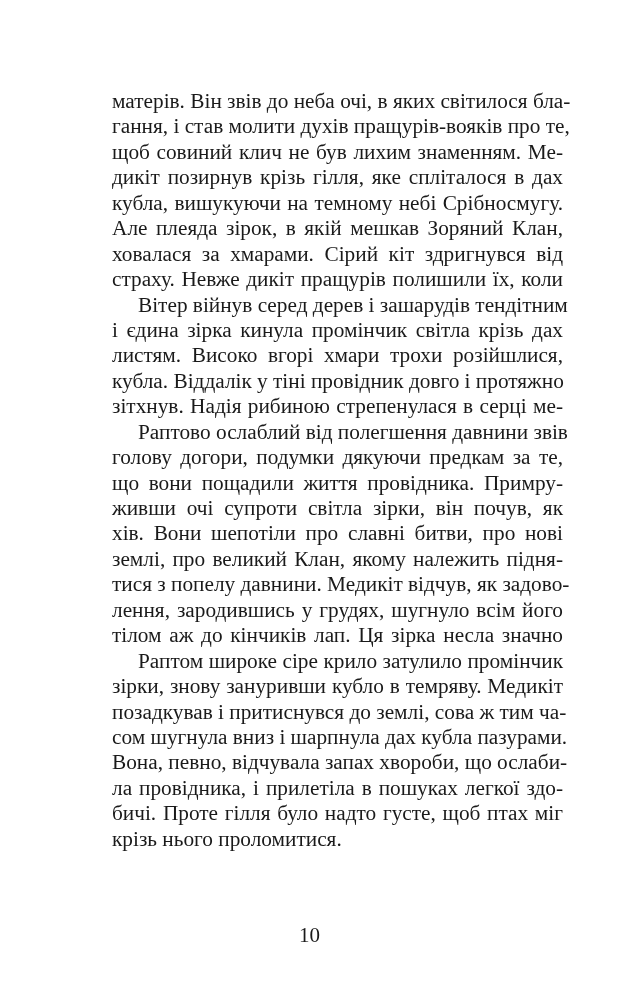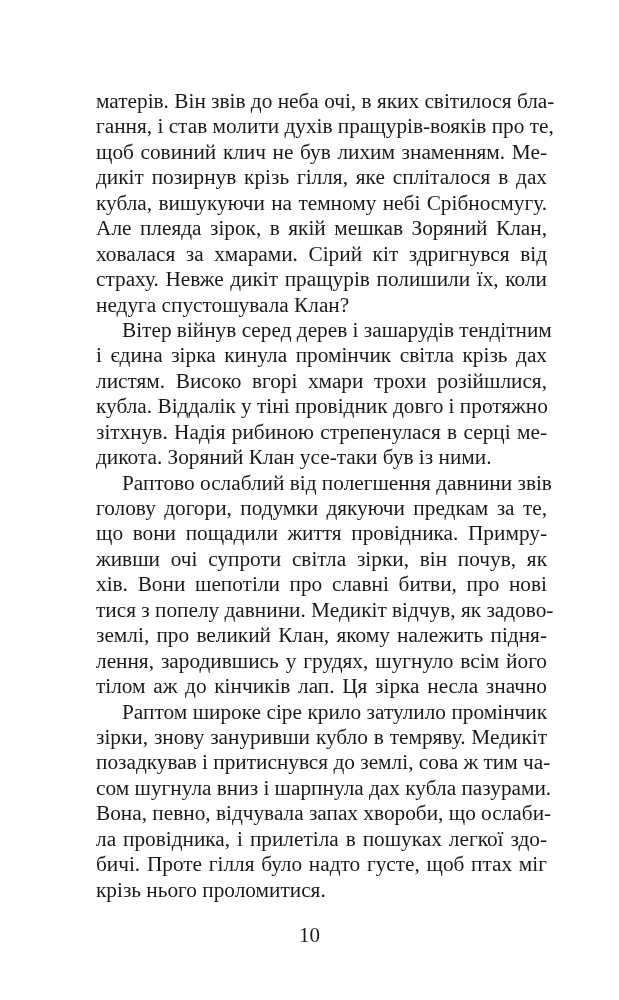--- a/index.html
+++ b/index.html
@@ -10,21 +10,21 @@
     body {
       width: 619px;
       height: 1000px;
       position: relative;
       overflow: hidden;
       font-family: "Liberation Serif", "DejaVu Serif", serif;
       color: #1a1a1a;
     }
     .page-text {
       position: absolute;
-      left: 96px;
+      left: 112px;
       top: 89px;
       width: 451px;
     }
     .line {
       display: block;
       height: 25.45px;
       line-height: 25.45px;
       font-size: 21.3px;
       white-space: nowrap;
       text-align: justify;
@@ -53,40 +53,38 @@
 
   <div>
     <span class="line">матерів. Він звів до неба очі, в яких світилося бла-</span>
     <span class="line">гання, і став молити духів пращурів-вояків про те,</span>
     <span class="line">щоб совиний клич не був лихим знаменням. Ме-</span>
     <span class="line">дикіт позирнув крізь гілля, яке сплiталося в дах</span>
     <span class="line">кубла, вишукуючи на темному небі Срібносмугу.</span>
     <span class="line">Але плеяда зірок, в якій мешкав Зоряний Клан,</span>
     <span class="line">ховалася за хмарами. Сірий кіт здригнувся від</span>
     <span class="line">страху. Невже дикіт пращурів полишили їх, коли</span>
-    <span class="line last">недуга спустошувала Клан?</span>
   </div>
 
   <div>
     <span class="line indent">Вітер війнув серед дерев і зашарудів тендітним</span>
     <span class="line">і єдина зірка кинула промінчик світла крізь дах</span>
     <span class="line">листям. Високо вгорі хмари трохи розійшлися,</span>
     <span class="line">кубла. Віддалік у тіні провідник довго і протяжно</span>
     <span class="line">зітхнув. Надія рибиною стрепенулася в серці ме-</span>
-    <span class="line last">дикота. Зоряний Клан усе-таки був із ними.</span>
   </div>
 
   <div>
     <span class="line indent">Раптово ослаблий від полегшення давнини звів</span>
     <span class="line">голову догори, подумки дякуючи предкам за те,</span>
     <span class="line">що вони пощадили життя провідника. Примру-</span>
     <span class="line">живши очі супроти світла зірки, він почув, як</span>
     <span class="line">хів. Вони шепотіли про славні битви, про нові</span>
+    <span class="line">землі, про великий Клан, якому належить підня-</span>
     <span class="line">тися з попелу давнини. Медикіт відчув, як задово-</span>
-    <span class="line">землі, про великий Клан, якому належить підня-</span>
     <span class="line">лення, зародившись у грудях, шугнуло всім його</span>
     <span class="line">тілом аж до кінчиків лап. Ця зірка несла значно</span>
   </div>
 
   <div>
     <span class="line indent">Раптом широке сіре крило затулило промінчик</span>
     <span class="line">зірки, знову зануривши кубло в темряву. Медикіт</span>
     <span class="line">позадкував і притиснувся до землі, сова ж тим ча-</span>
     <span class="line">сом шугнула вниз і шарпнула дах кубла пазурами.</span>
     <span class="line">Вона, певно, відчувала запах хвороби, що ослаби-</span>

